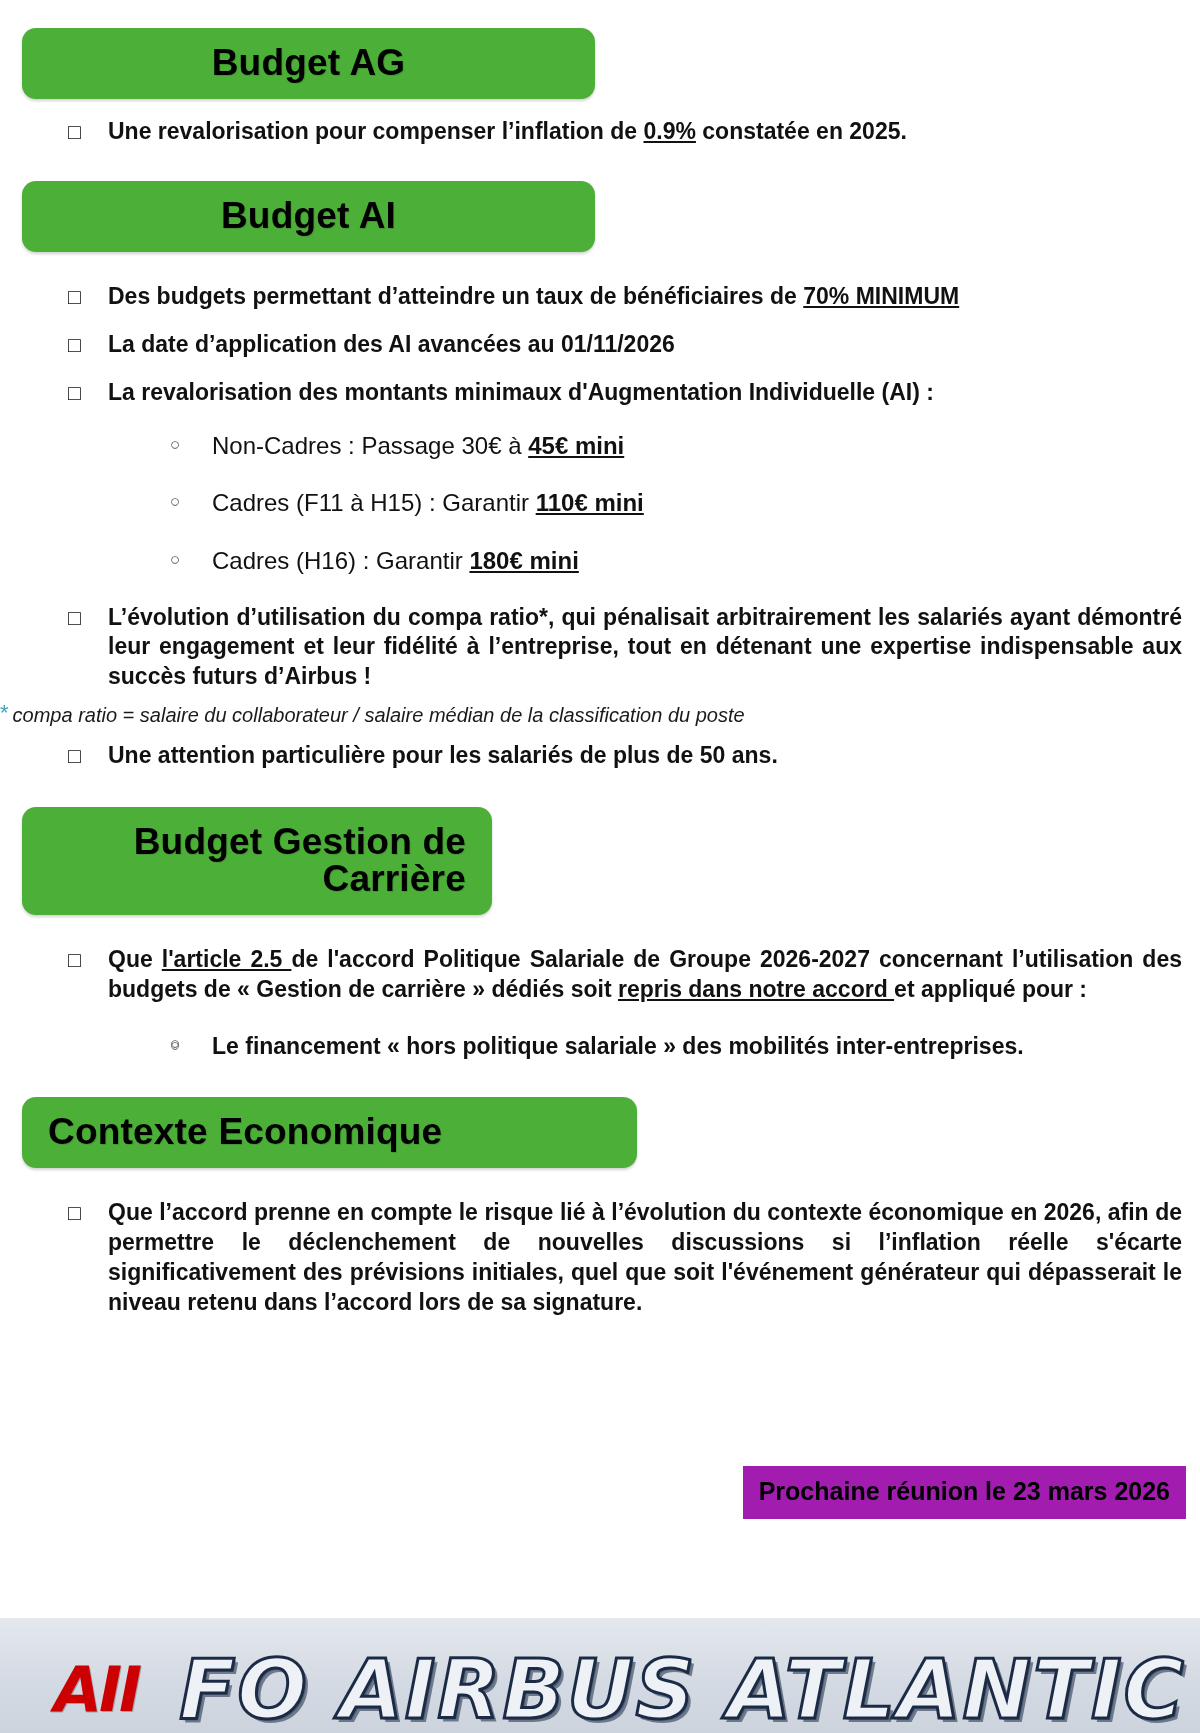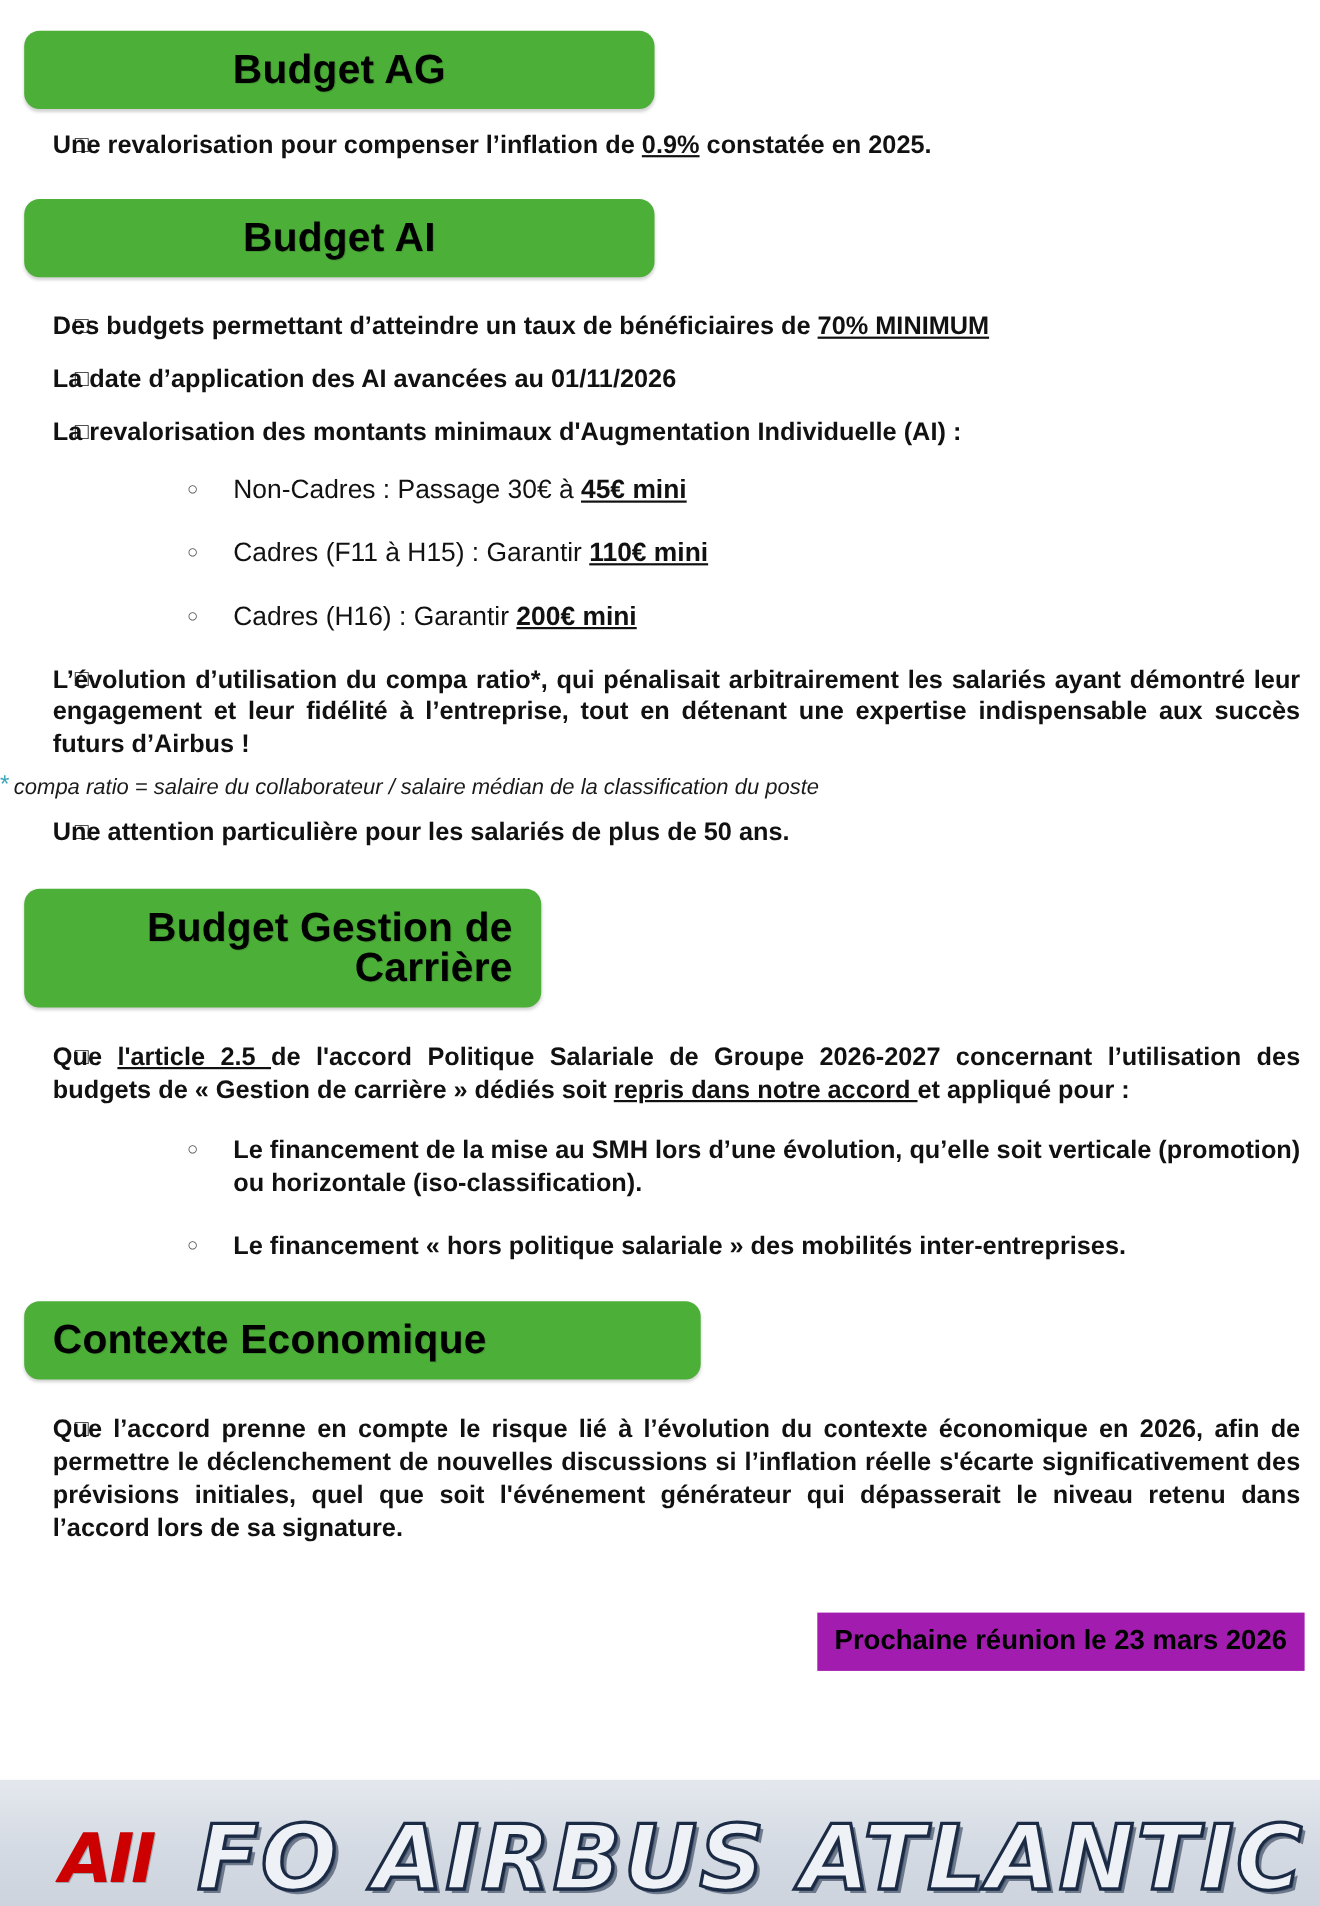--- a/index.html
+++ b/index.html
@@ -43,21 +43,21 @@
   .banner-ce     { width: 615px; text-align: left;   margin-top: 36px; }
 
   
   .bullets {
     margin: 0;
     padding: 0;
     list-style: none;
   }
   .b1 {
     position: relative;
-    padding-left: 48px;
+    padding-left: 108px;
     padding-right: 18px;
     margin-top: 18px;
     font-size: 23px;
     font-weight: bold;
     line-height: 1.30;
     text-align: justify;
   }
   .b1 .marker {
     position: absolute;
     left: 68px;
@@ -206,21 +206,21 @@
     <li class="b2" style="margin-top:22px;">
       <span class="marker"></span>
       <span><span>Non-Cadres : Passage 30€ à </span><span class="bu">45€ mini</span></span>
     </li>
     <li class="b2">
       <span class="marker"></span>
       <span><span>Cadres (F11 à H15) : Garantir </span><span class="bu">110€ mini</span></span>
     </li>
     <li class="b2">
       <span class="marker"></span>
-      <span><span>Cadres (H16) : Garantir </span><span class="bu">200€ mini</span></span>
+      <span><span>Cadres (H16) : Garantir </span><span class="bu">180€ mini</span></span>
     </li>
 
     <li class="b1" style="margin-top:26px;">
       <span class="marker"></span>
       <span><span>L’évolution d’utilisation du compa ratio*, qui pénalisait arbitrairement les salariés ayant démontré leur engagement et leur fidélité à l’entreprise, tout en détenant une expertise indispensable aux succès futurs d’Airbus !</span></span>
     </li>
   </ul>
 
   <div class="footnote">
     <span class="star">*</span><span>compa ratio = salaire du collaborateur / salaire médian de la classification du poste</span>
@@ -236,21 +236,20 @@
   <div class="banner banner-gc">Budget Gestion de Carrière</div>
 
   <ul class="bullets">
     <li class="b1" style="margin-top:30px;">
       <span class="marker"></span>
       <span><span>Que </span><span class="u">l'article 2.5 </span><span>de l'accord Politique Salariale de Groupe 2026-2027 concernant l’utilisation des budgets de « Gestion de carrière » dédiés soit </span><span class="u">repris dans notre accord </span><span>et appliqué pour :</span></span>
     </li>
 
     <li class="b2 bold" style="margin-top:24px;">
       <span class="marker"></span>
-      <span><span>Le financement de la mise au SMH lors d’une évolution, qu’elle soit verticale (promotion) ou horizontale (iso-classification).</span></span>
     </li>
     <li class="b2 bold">
       <span class="marker"></span>
       <span><span>Le financement « hors politique salariale » des mobilités inter-entreprises.</span></span>
     </li>
   </ul>
 
   <div class="banner banner-ce">Contexte Economique</div>
 
   <ul class="bullets">

